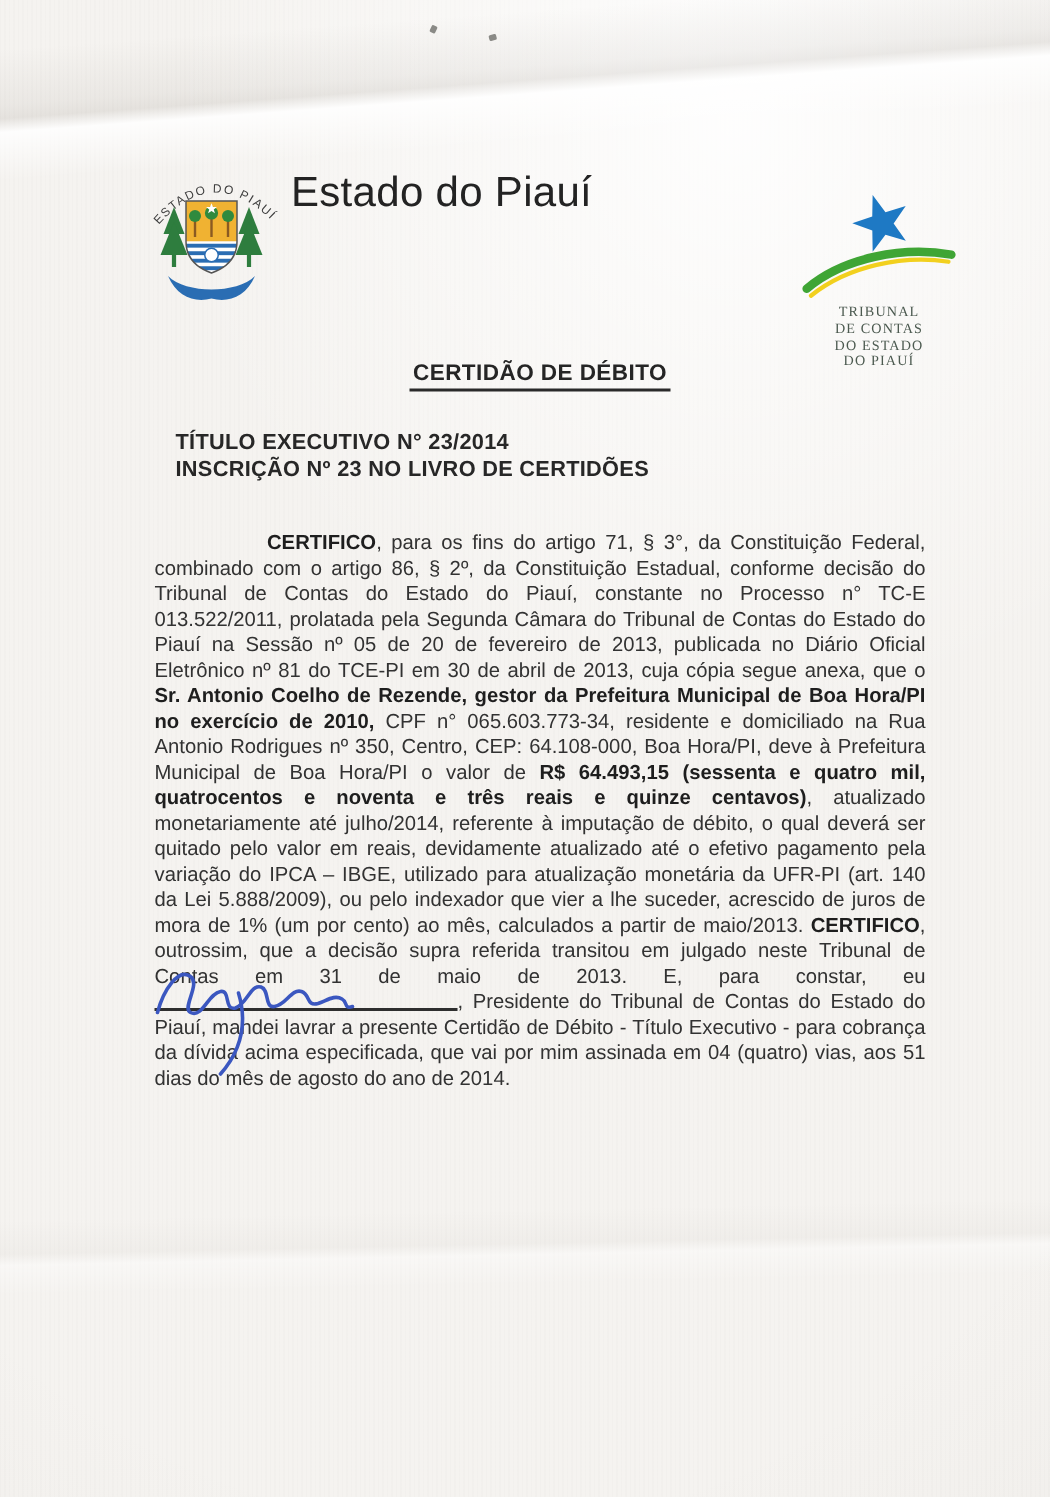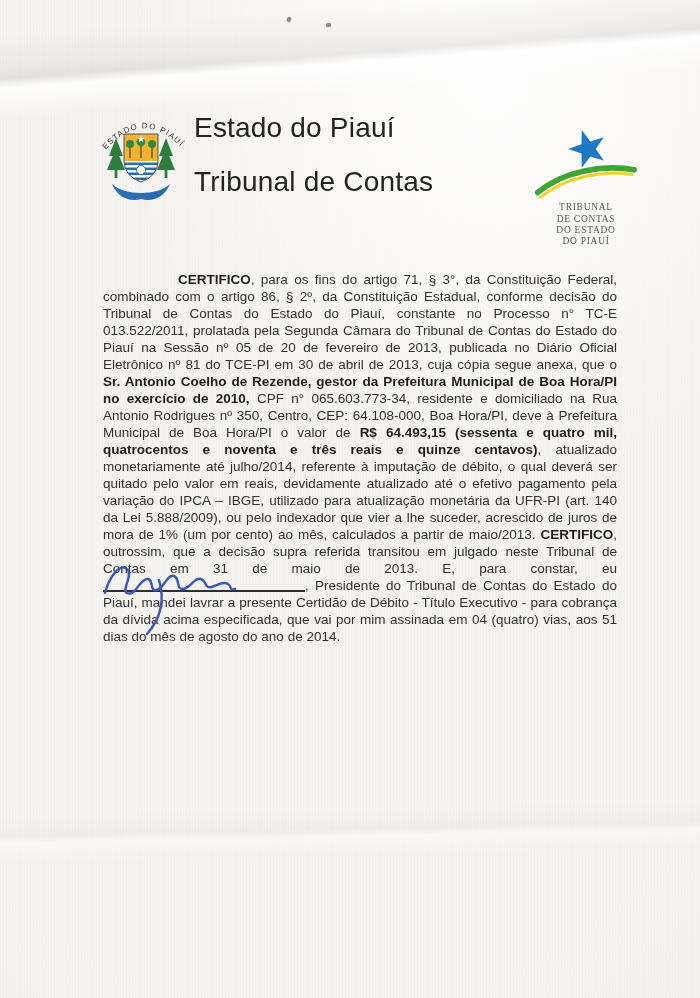--- a/index.html
+++ b/index.html
@@ -117,39 +117,45 @@
         <polygon points="45,31.5 46,34 48.6,34 46.5,35.6 47.3,38.2 45,36.6 42.7,38.2 43.5,35.6 41.4,34 44,34" fill="#ffffff"></polygon>
         <circle cx="45" cy="66" r="4.5" fill="#ffffff" stroke="#2a6db3" stroke-width="1"></circle>
       </g>
       <path d="M28,30 h34 v27 q0,15 -17,21 q-17,-6 -17,-21 z" fill="none" stroke="#555" stroke-width="1"></path>
 
       <path d="M16,80 C28,92 62,92 74,80 C68,94 56,98 45,95 C34,98 22,94 16,80 z" fill="#2a6db3"></path>
     </svg>
   </div>
 
   <div class="org-line org1">Estado do Piauí</div>
-  <div class="org-line org2">Tribunal de Contas</div>
 
   <div class="tce-logo">
     <svg viewBox="0 0 110 128" width="104" height="122">
       <g transform="translate(57,28) rotate(-18)">
         <polygon points="0,-21 4.9,-6.8 19.8,-6.5 7.9,2.6 12.3,16.9 0,8.3 -12.3,16.9 -7.9,2.6 -19.8,-6.5 -4.9,-6.8" fill="#1e79c4"></polygon>
       </g>
       <path d="M4,74 C30,52 72,44 106,50" fill="none" stroke="#3fa535" stroke-width="6" stroke-linecap="round"></path>
       <path d="M7,79 C33,58 72,50 104,55" fill="none" stroke="#f2d01e" stroke-width="3" stroke-linecap="round"></path>
       <g font-family="Liberation Serif, serif" font-size="10" fill="#4c5a50" text-anchor="middle" letter-spacing="0.8">
         <text x="55" y="93">TRIBUNAL</text>
         <text x="55" y="105">DE CONTAS</text>
         <text x="55" y="117">DO ESTADO</text>
         <text x="55" y="128">DO PIAUÍ</text>
       </g>
     </svg>
   </div>
 
   <div class="content">
+    <div class="doc-title">
+      <span class="underl">CERTIDÃO DE DÉBITO</span>
+    </div>
+    <div class="refs">
+      <div>TÍTULO EXECUTIVO N° 23/2014</div>
+      <div>INSCRIÇÃO Nº 23 NO LIVRO DE CERTIDÕES</div>
+    </div>
     <p class="body-par"><b>CERTIFICO</b><span>, para os fins do artigo 71, § 3°, da Constituição Federal, combinado com o artigo 86, § 2º, da Constituição Estadual, conforme decisão do Tribunal de Contas do Estado do Piauí, constante no Processo n° TC-E 013.522/2011, prolatada pela Segunda Câmara do Tribunal de Contas do Estado do Piauí na Sessão nº 05 de 20 de fevereiro de 2013, publicada no Diário Oficial Eletrônico nº 81 do TCE-PI em 30 de abril de 2013, cuja cópia segue anexa, que o </span><b>Sr. Antonio Coelho de Rezende, gestor da Prefeitura Municipal de Boa Hora/PI no exercício de 2010,</b><span> CPF n° 065.603.773-34, residente e domiciliado na Rua Antonio Rodrigues nº 350, Centro, CEP: 64.108-000, Boa Hora/PI, deve à Prefeitura Municipal de Boa Hora/PI o valor de </span><b>R$ 64.493,15 (sessenta e quatro mil, quatrocentos e noventa e três reais e quinze centavos)</b><span>, atualizado monetariamente até julho/2014, referente à imputação de débito, o qual deverá ser quitado pelo valor em reais, devidamente atualizado até o efetivo pagamento pela variação do IPCA – IBGE, utilizado para atualização monetária da UFR-PI (art. 140 da Lei 5.888/2009), ou pelo indexador que vier a lhe suceder, acrescido de juros de mora de 1% (um por cento) ao mês, calculados a partir de maio/2013. </span><b>CERTIFICO</b><span>, outrossim, que a decisão supra referida transitou em julgado neste Tribunal de Contas em 31 de maio de 2013. E, para constar, eu </span><span id="sig-template" class="sig-line" style="display: inline-block;">
     <svg class="sig-svg" viewBox="0 0 232 80">
       <g fill="none" stroke="#3b57c0" stroke-width="2.4" stroke-linecap="round">
         <path d="M4,33 C8,18 18,3 26,9 C33,14 20,30 26,33 C34,37 38,20 46,19 C53,18 48,32 56,30 C64,27 66,14 73,16 C79,18 75,30 82,29 C90,28 93,17 100,19 C106,21 103,29 111,27 C117,25 122,21 127,24 C131,26 128,31 134,29"></path>
         <path d="M58,20 C64,40 60,58 46,74"></path>
       </g>
     </svg>
   </span><span>, Presidente do Tribunal de Contas do Estado do Piauí, mandei lavrar a presente Certidão de Débito - Título Executivo - para cobrança da dívida acima especificada, que vai por mim assinada em 04 (quatro) vias, aos 51 dias do mês de agosto do ano de 2014.</span></p>
   </div>
 

